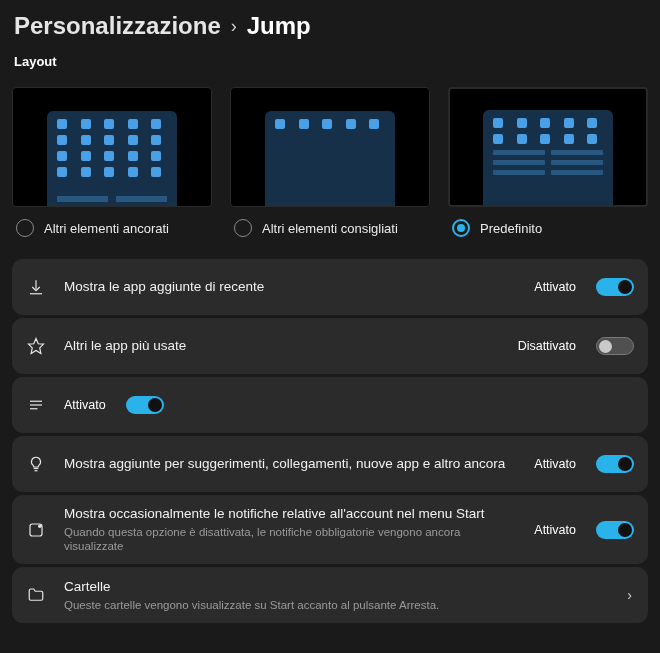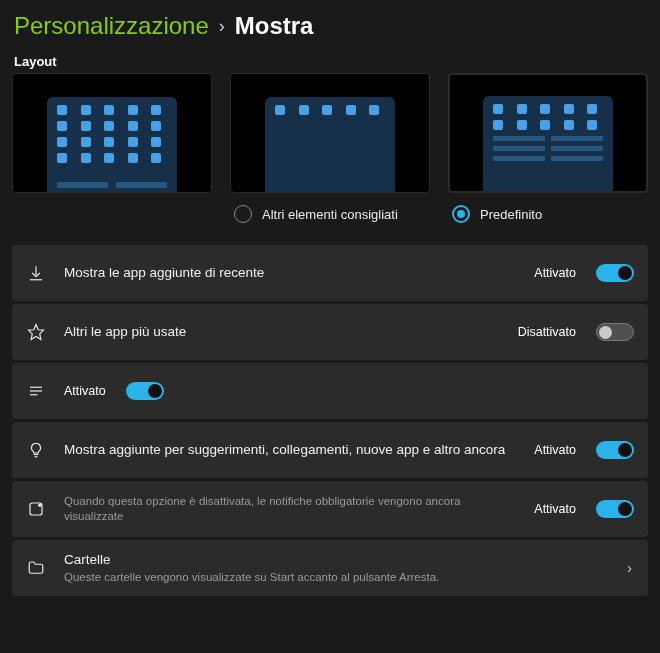--- a/index.html
+++ b/index.html
@@ -15,37 +15,37 @@
   }
   .breadcrumb {
     display: flex;
     align-items: center;
     gap: 10px;
     margin-bottom: 14px;
     padding-left: 2px;
   }
   .breadcrumb .parent {
     font-size: 24px;
-    font-weight: 400;
-    color: #84cc16;
+    font-weight: 700;
+    color: #e5e5e5;
   }
   .breadcrumb .chev {
     font-size: 18px;
     color: #d0d0d0;
   }
   .breadcrumb .current {
     font-size: 24px;
     font-weight: 600;
     color: #ffffff;
   }
   .section-label {
     font-size: 13px;
     font-weight: 600;
     color: #ffffff;
-    margin-bottom: 4px;
+    margin-bottom: 18px;
     padding-left: 2px;
   }
   .layout-row {
     display: flex;
     gap: 18px;
     margin-bottom: 10px;
   }
   .layout-option {
     flex: 1;
     display: flex;
@@ -111,21 +111,21 @@
   }
   .radio.selected { border:2px solid #29b3ea;}
   .radio.selected::after{
     content:""; width:8px;height:8px;border-radius:50%;background:#29b3ea;
   }
   .radio-label { font-size:13px; color:#eaeaea;}
 
   .settings-list { display:flex; flex-direction:column; gap:3px; margin-top:22px;}
   .setting-row {
     background:#2b2b2b;
-    border-radius:4px;
+    border-radius:11px;
     min-height:56px;
     padding:10px 14px 10px 14px;
     display:flex;
     align-items:center;
     gap:18px;
   }
   .setting-row .icon-slot {
     width:20px; display:flex; align-items:center; justify-content:center;
     color:#e6e6e6; flex-shrink:0;
   }
@@ -151,21 +151,21 @@
     color:#cfcfcf; font-size:14px; padding:0 2px 0 6px;
   }
   svg { display:block; }
 </style>
 </head>
 <body>
 
 <div class="breadcrumb">
   <span class="parent">Personalizzazione</span>
   <span class="chev">›</span>
-  <span class="current">Mostra</span>
+  <span class="current">Jump</span>
 </div>
 
 <div class="section-label">Layout</div>
 
 <div class="layout-row">
 
   <div class="layout-option">
     <div class="preview-card">
       <div class="panel">
         <div class="grid5x4">
@@ -189,20 +189,24 @@
             <div class="sq"></div>
             <div class="sq"></div>
             <div class="sq"></div>
         </div>
         <div class="bar-row">
             <div class="gbar"></div>
             <div class="gbar"></div>
           </div>
       </div>
     </div>
+    <div class="radio-row">
+      <div class="radio"></div>
+      <span class="radio-label">Altri elementi ancorati</span>
+    </div>
   </div>
 
   <div class="layout-option">
     <div class="preview-card">
       <div class="panel">
         <div class="grid5x1">
           <div class="sq"></div>
             <div class="sq"></div>
             <div class="sq"></div>
             <div class="sq"></div>
@@ -355,20 +359,21 @@
   </div>
 
   <div class="setting-row">
     <div class="icon-slot">
       <svg width="18" height="18" viewBox="0 0 24 24" fill="none" stroke="currentColor" stroke-width="1.6">
           <rect x="4" y="4" width="16" height="16" rx="3"></rect>
           <circle cx="17" cy="7" r="2.3" fill="currentColor" stroke="none"></circle>
         </svg>
     </div>
     <div class="setting-text">
+      <div class="setting-title">Mostra occasionalmente le notifiche relative all'account nel menu Start</div>
       <div class="setting-sub">Quando questa opzione è disattivata, le notifiche obbligatorie vengono ancora visualizzate</div>
     </div>
     <span class="state-label">Attivato</span>
     <div class="toggle on"></div>
   </div>
 
   <div class="setting-row">
     <div class="icon-slot">
       <svg width="18" height="18" viewBox="0 0 24 24" fill="none" stroke="currentColor" stroke-width="1.6">
           <path d="M3 6a2 2 0 0 1 2-2h4l2 3h8a2 2 0 0 1 2 2v8a2 2 0 0 1-2 2H5a2 2 0 0 1-2-2V6z"></path>

